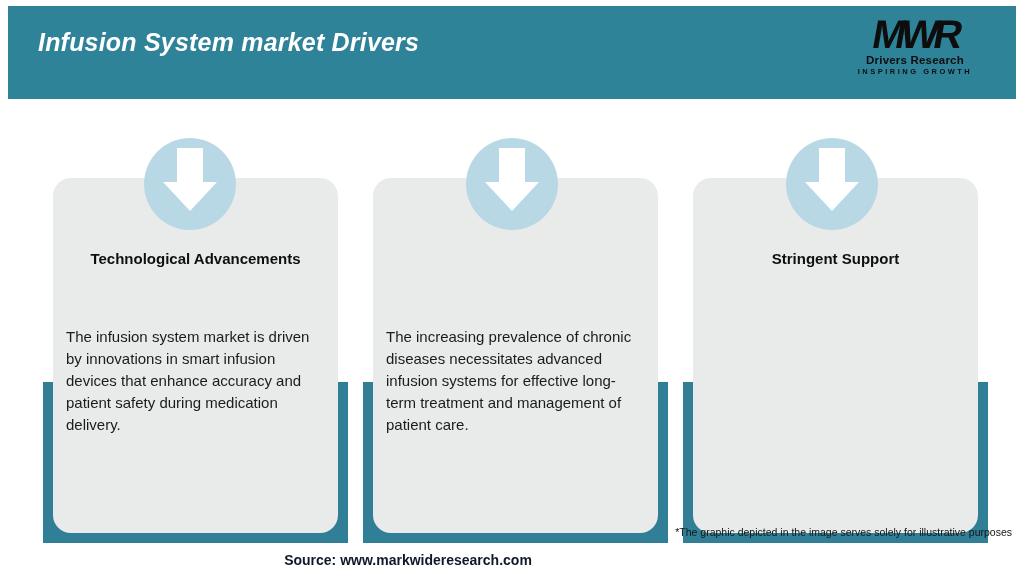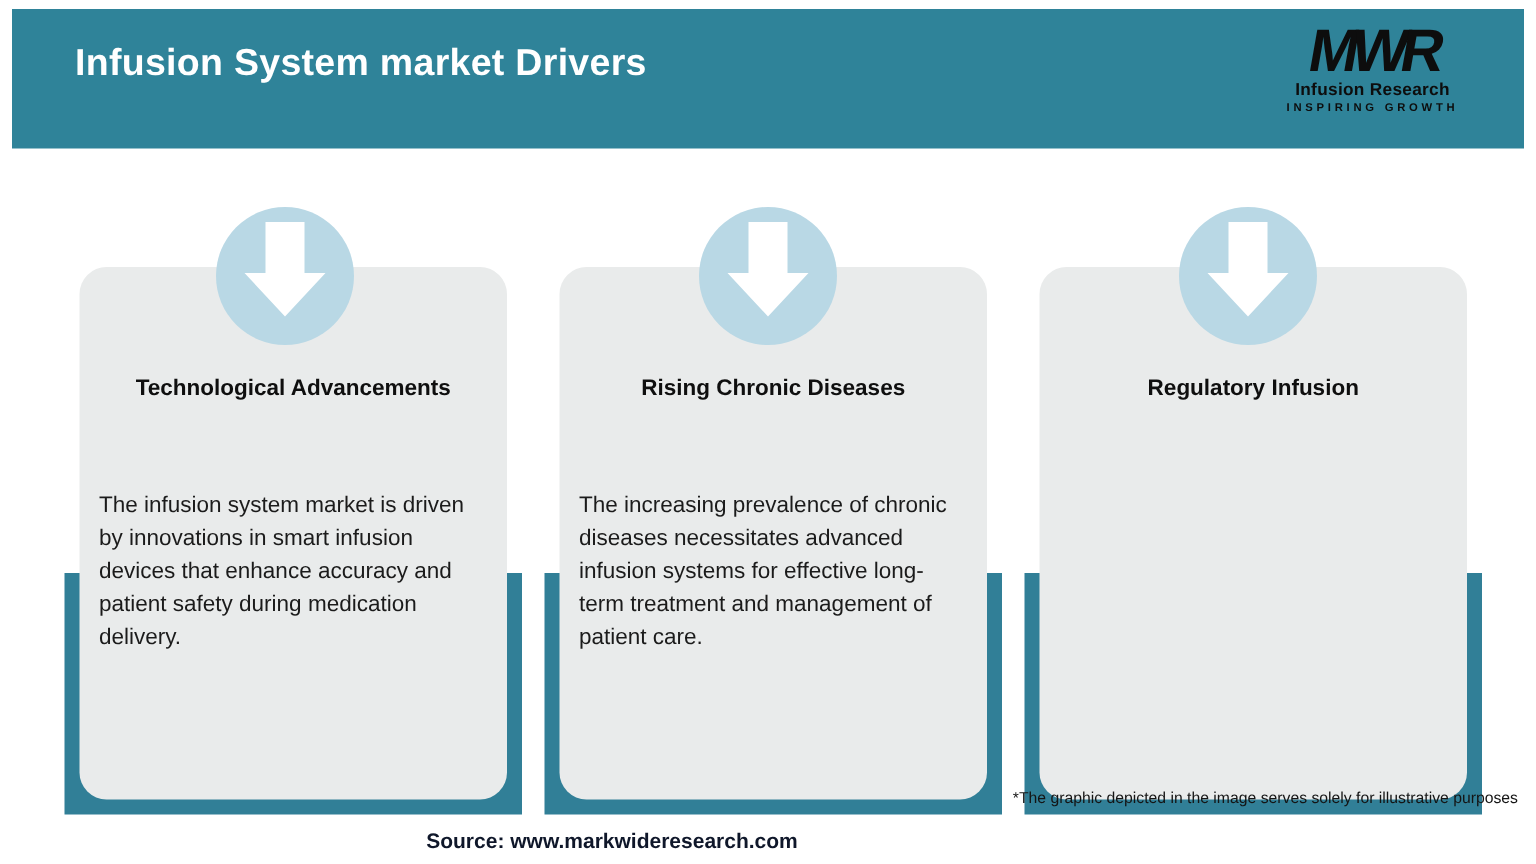--- a/index.html
+++ b/index.html
@@ -6,22 +6,22 @@
   body{
     width:1024px;height:576px;position:relative;background:#ffffff;
     font-family:"Liberation Sans", sans-serif;overflow:hidden;
   }
   
   .header{
     position:absolute;left:8px;top:6px;width:1008px;height:93px;
     background:#2f8399;
   }
   .header-title{
-    position:absolute;left:42px;top:22px;
-    color:#ffffff;font-size:25px;font-weight:bold;letter-spacing:0.2px;
+    position:absolute;left:30px;top:22px;
+    color:#ffffff;font-size:25px;font-weight:bold;letter-spacing:0.2px;font-style:italic;
   }
   .logo{
     position:absolute;right:16px;top:8px;width:170px;text-align:center;color:#0d0d0d;
   }
   .logo-monogram{
     font-size:40px;font-weight:800;letter-spacing:-5px;line-height:40px;
     transform:skewX(-10deg);display:inline-block;
   }
   .logo-name{font-size:11.5px;font-weight:bold;margin-top:0px;letter-spacing:0.2px;}
   .logo-tagline{font-size:7.5px;font-weight:bold;letter-spacing:2.5px;margin-top:1px;}
@@ -66,41 +66,40 @@
     font-size:10.5px;color:#141414;
   }
 </style>
 </head>
 <body>
 
 <div class="header">
   <div class="header-title">Infusion System market Drivers</div>
   <div class="logo">
     <div class="logo-monogram">MWR</div>
-    <div class="logo-name">Infusion Research</div>
+    <div class="logo-name">Drivers Research</div>
     <div class="logo-tagline">INSPIRING GROWTH</div>
   </div>
 </div>
 
 <div class="frame f0"></div>
 <div class="frame f1"></div>
 <div class="frame f2"></div>
 
 <div class="card c0">
   <div class="card-title">Technological Advancements</div>
   <div class="card-body">The infusion system market is driven by innovations in smart infusion devices that enhance accuracy and patient safety during medication delivery.</div>
 </div>
 
 <div class="card c1">
-  <div class="card-title">Rising Chronic Diseases</div>
   <div class="card-body">The increasing prevalence of chronic diseases necessitates advanced infusion systems for effective long-term treatment and management of patient care.</div>
 </div>
 
 <div class="card c2">
-  <div class="card-title">Regulatory Infusion</div>
+  <div class="card-title">Stringent Support</div>
 </div>
 
 <div class="circle ci0">
   <svg width="92" height="92" viewBox="0 0 92 92" aria-hidden="true">
     <polygon points="33,10 59,10 59,44 73,44 46,73 19,44 33,44" fill="#ffffff"></polygon>
   </svg>
 </div>
 <div class="circle ci1">
   <svg width="92" height="92" viewBox="0 0 92 92" aria-hidden="true">
     <polygon points="33,10 59,10 59,44 73,44 46,73 19,44 33,44" fill="#ffffff"></polygon>

